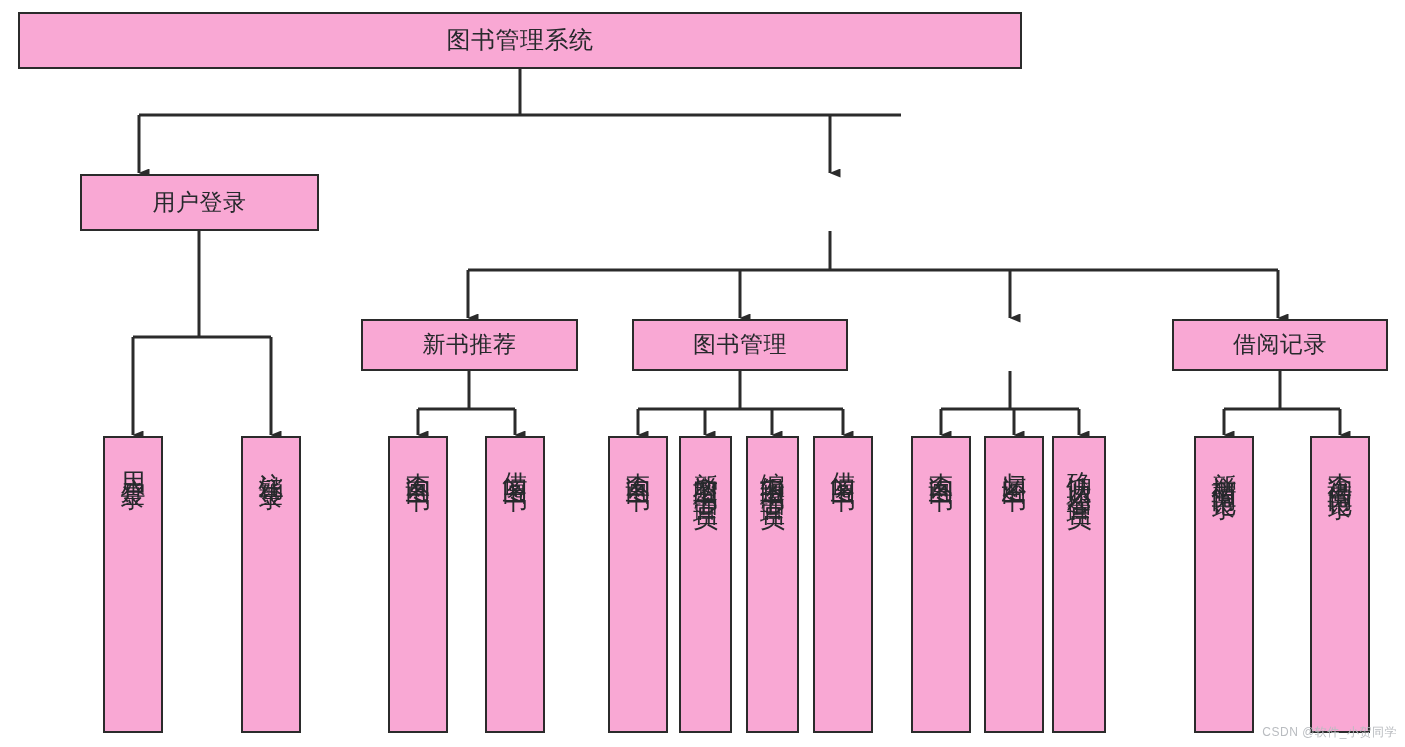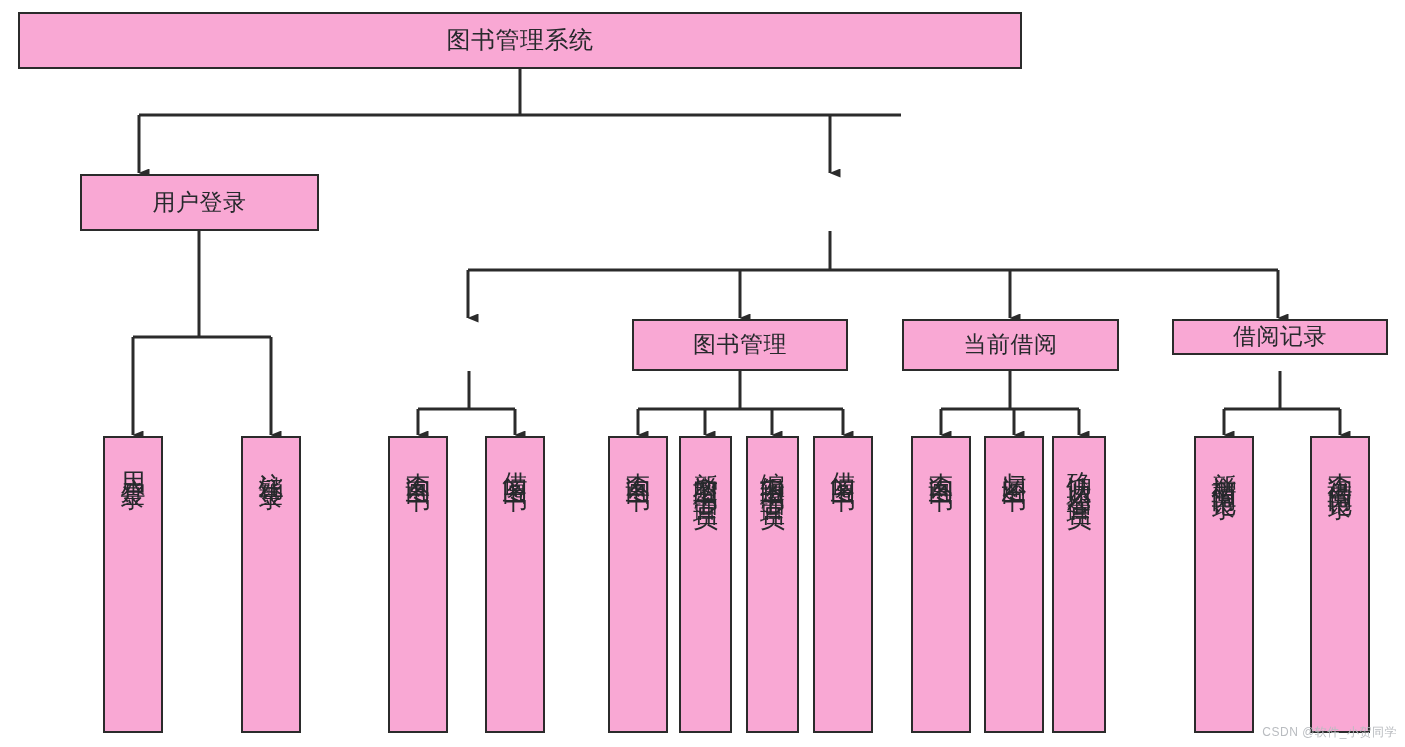--- a/index.html
+++ b/index.html
@@ -124,27 +124,27 @@
   </svg>
 
   <div class="node horizontal root" style="left: 18px; top: 12px; width: 1004px; height: 57px;">
     <span class="label">图书管理系统</span>
   </div>
 
   <div class="node horizontal" style="left: 80px; top: 174px; width: 239px; height: 57px;">
     <span class="label">用户登录</span>
   </div>
 
+  <div class="node horizontal" style="left: 361px; top: 319px; width: 217px; height: 52px;">
+    <span class="label">新书推荐</span>
+  </div>
   <div class="node horizontal" style="left: 632px; top: 319px; width: 216px; height: 52px;">
     <span class="label">图书管理</span>
   </div>
-  <div class="node horizontal" style="left: 902px; top: 319px; width: 217px; height: 52px;">
-    <span class="label">当前借阅</span>
-  </div>
-  <div class="node horizontal" style="left: 1172px; top: 319px; width: 216px; height: 36px;">
+  <div class="node horizontal" style="left: 1172px; top: 319px; width: 216px; height: 52px;">
     <span class="label">借阅记录</span>
   </div>
 
   <div class="node vertical" style="left: 103px; top: 436px; width: 60px; height: 297px;">
     <span class="label">用户登录</span>
   </div>
   <div class="node vertical" style="left: 241px; top: 436px; width: 60px; height: 297px;">
     <span class="label">注销登录</span>
   </div>
 

